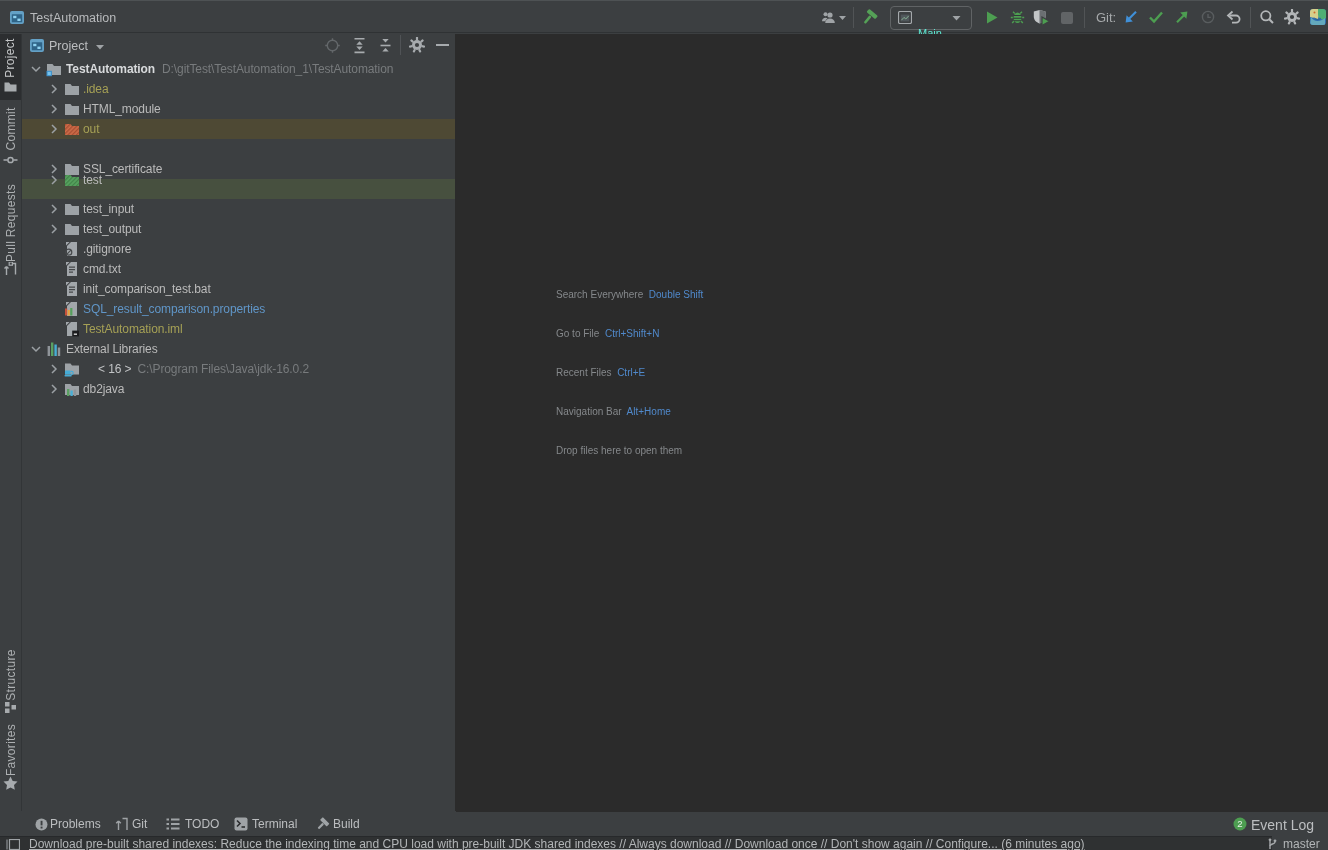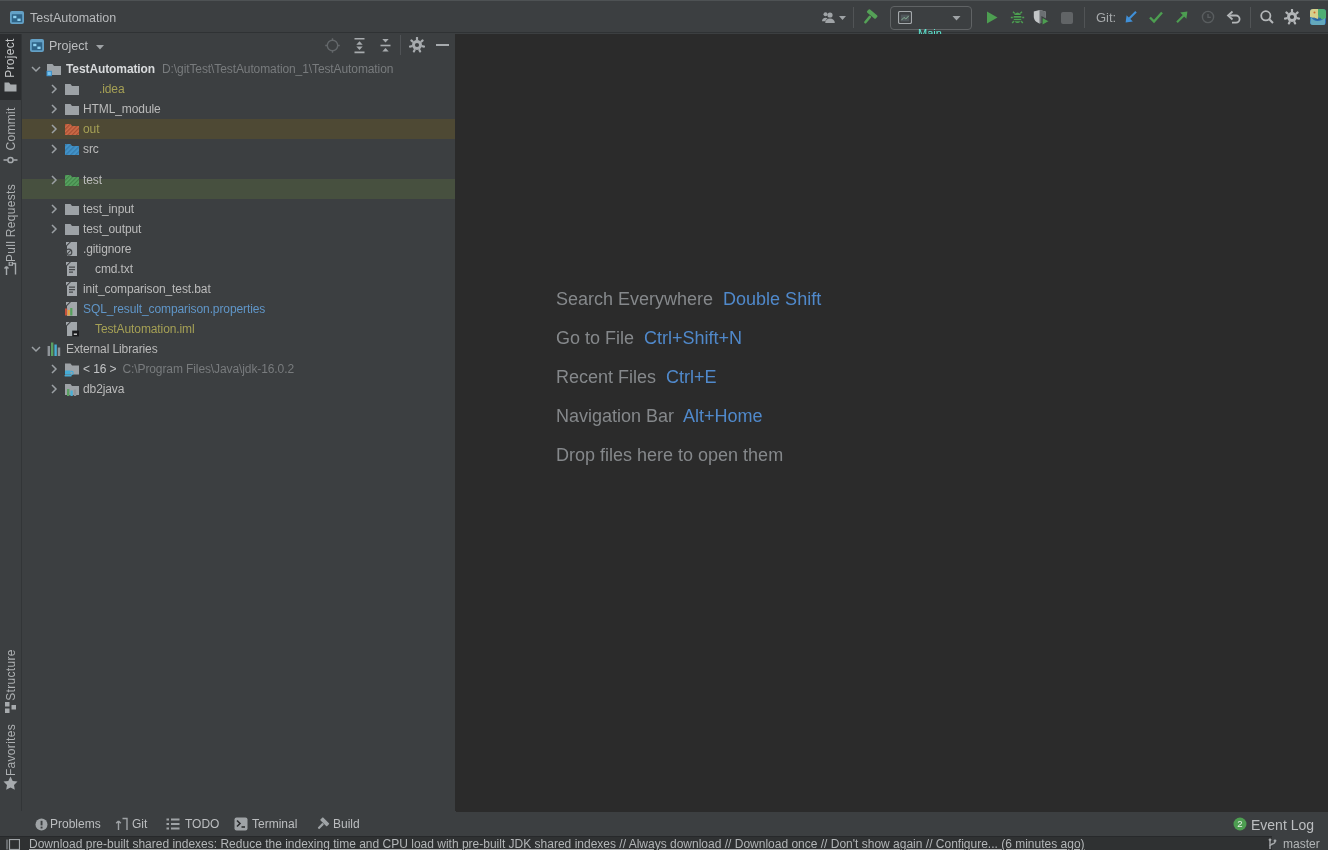--- a/index.html
+++ b/index.html
@@ -11,21 +11,21 @@
 #botbar{left:0;top:812px;width:1328px;height:24px;background:#3c3f41}
 #statusbar{left:0;top:836px;width:1272px;height:14px;background:#2f3132;border-top:1px solid #27292b;box-sizing:border-box}
 .vtext{font-size:12px;color:#adb0b2;letter-spacing:0.3px;text-align:center;transform:rotate(-90deg);height:14px;line-height:14px;white-space:nowrap}
 .row{position:absolute;left:0;width:433px;height:20px;display:flex;align-items:center;font-size:12px;letter-spacing:-0.1px;color:#bbbbbb;white-space:nowrap}
 .row svg{flex:0 0 auto}
 .chev{width:16px;height:16px;margin-right:2px}
 .sp{display:inline-block}
 .gray{color:#787b7d}
 .olive{color:#a5a055}
 .blue{color:#6096c8}
-.ed-line{position:absolute;font-size:18px;color:#85888b;white-space:nowrap}
+.ed-line{position:absolute;font-size:10px;color:#85888b;white-space:nowrap}
 .ed-line b{font-weight:normal;color:#5089cb}
 </style></head>
 <body>
 <div class="abs" id="titlebar">
   <svg class="abs" style="left:10px;top:10px" width="14" height="13" viewBox="0 0 14 13">
       <rect x="0" y="0" width="14" height="13" rx="2" fill="#64a1c6"></rect>
       <rect x="1.8" y="3.2" width="10.4" height="8" rx="0.5" fill="#2f6488"></rect>
       <rect x="3.2" y="4.8" width="3.2" height="2.4" fill="#8fd2f1"></rect>
       <rect x="7.4" y="7.6" width="3.2" height="2.4" fill="#8fd2f1"></rect>
     </svg>
@@ -228,21 +228,21 @@
       <span class="gray" style="margin-left:7px">D:\gitTest\TestAutomation_1\TestAutomation</span>
     </div>
   <div class="row" style="top:45px">
       <span class="sp" style="width:24px"></span>
       <svg class="chev" viewBox="0 0 16 16">
         <path d="M6 4 L10 8 L6 12" stroke="#9ba0a4" stroke-width="1.5" fill="none"></path>
       </svg>
       <svg width="16" height="16" viewBox="0 0 16 16">
         <path d="M1 3 h5.5 l1.5 2 H15 v9 H1z" fill="#9da2a6"></path>
       </svg>
-      <span class="olive" style="margin-left:19px">.idea</span>
+      <span class="olive" style="margin-left:3px">.idea</span>
     </div>
   <div class="row" style="top:65px">
       <span class="sp" style="width:24px"></span>
       <svg class="chev" viewBox="0 0 16 16">
         <path d="M6 4 L10 8 L6 12" stroke="#9ba0a4" stroke-width="1.5" fill="none"></path>
       </svg>
       <svg width="16" height="16" viewBox="0 0 16 16">
         <path d="M1 3 h5.5 l1.5 2 H15 v9 H1z" fill="#9da2a6"></path>
       </svg>
       <span style="margin-left:3px">HTML_module</span>
@@ -256,35 +256,29 @@
         <defs>
           <pattern id="hox" width="3" height="3" patternUnits="userSpaceOnUse" patternTransform="rotate(45)">
             <rect width="3" height="3" fill="#ce6d49"></rect>
             <rect width="1.4" height="3" fill="#a84f33"></rect>
           </pattern>
         </defs>
         <path d="M1 3 h5.5 l1.5 2 H15 v9 H1z" fill="url(#hox)"></path>
       </svg>
       <span class="olive" style="margin-left:3px">out</span>
     </div>
-  <div class="row" style="top:105px">
-      <span class="sp" style="width:24px"></span>
-      <svg class="chev" viewBox="0 0 16 16">
-        <path d="M6 4 L10 8 L6 12" stroke="#9ba0a4" stroke-width="1.5" fill="none"></path>
-      </svg>
-      <svg width="16" height="16" viewBox="0 0 16 16">
-        <defs>
-          <pattern id="hsr" width="3.5" height="3.5" patternUnits="userSpaceOnUse" patternTransform="rotate(45)">
-            <rect width="3.5" height="3.5" fill="#4192c8"></rect>
-            <rect width="1.2" height="3.5" fill="#3579aa"></rect>
-          </pattern>
-        </defs>
-        <path d="M1 3 h5.5 l1.5 2 H15 v9 H1z" fill="url(#hsr)"></path>
-      </svg>
-      <span style="margin-left:3px">src</span>
+  <div class="row" style="top:125px">
+      <span class="sp" style="width:24px"></span>
+      <svg class="chev" viewBox="0 0 16 16">
+        <path d="M6 4 L10 8 L6 12" stroke="#9ba0a4" stroke-width="1.5" fill="none"></path>
+      </svg>
+      <svg width="16" height="16" viewBox="0 0 16 16">
+        <path d="M1 3 h5.5 l1.5 2 H15 v9 H1z" fill="#9da2a6"></path>
+      </svg>
+      <span style="margin-left:3px">SSL_certificate</span>
     </div>
   <div class="row" style="top:136px">
       <span class="sp" style="width:24px"></span>
       <svg class="chev" viewBox="0 0 16 16">
         <path d="M6 4 L10 8 L6 12" stroke="#9ba0a4" stroke-width="1.5" fill="none"></path>
       </svg>
       <svg width="16" height="16" viewBox="0 0 16 16">
         <defs>
           <pattern id="hte" width="3" height="3" patternUnits="userSpaceOnUse" patternTransform="rotate(45)">
             <rect width="3" height="3" fill="#57a460"></rect>
@@ -325,21 +319,21 @@
       </svg>
       <span style="margin-left:3px">.gitignore</span>
     </div>
   <div class="row" style="top:225px">
       <span class="sp" style="width:42px"></span>
       <svg width="16" height="16" viewBox="0 0 16 16">
         <path d="M7 1 H13 V15 H3 V5z" fill="#a2a7ab"></path>
         <path d="M5.6 1 H2 V4.6z" fill="#a2a7ab"></path>
         <path d="M5 6.2 H11 M5 8.7 H11 M5 11.2 H9" stroke="#45484a" stroke-width="1.3"></path>
       </svg>
-      <span style="margin-left:15px">cmd.txt</span>
+      <span style="margin-left:3px">cmd.txt</span>
     </div>
   <div class="row" style="top:245px">
       <span class="sp" style="width:42px"></span>
       <svg width="16" height="16" viewBox="0 0 16 16">
         <path d="M7 1 H13 V15 H3 V5z" fill="#a2a7ab"></path>
         <path d="M5.6 1 H2 V4.6z" fill="#a2a7ab"></path>
         <path d="M5 6.2 H11 M5 8.7 H11 M5 11.2 H9" stroke="#45484a" stroke-width="1.3"></path>
       </svg>
       <span style="margin-left:3px">init_comparison_test.bat</span>
     </div>
@@ -355,21 +349,21 @@
       <span class="blue" style="margin-left:3px">SQL_result_comparison.properties</span>
     </div>
   <div class="row" style="top:285px">
       <span class="sp" style="width:42px"></span>
       <svg width="16" height="16" viewBox="0 0 16 16">
         <path d="M7 1 H13 V15 H3 V5z" fill="#a2a7ab"></path>
         <path d="M5.6 1 H2 V4.6z" fill="#a2a7ab"></path>
         <rect x="8.2" y="9.6" width="6.8" height="5.8" fill="#1b1c1e"></rect>
         <path d="M9.8 13.2 H13" stroke="#d8d8d8" stroke-width="1.4"></path>
       </svg>
-      <span class="olive" style="margin-left:15px">TestAutomation.iml</span>
+      <span class="olive" style="margin-left:3px">TestAutomation.iml</span>
     </div>
   <div class="row" style="top:305px">
       <span class="sp" style="width:6px"></span>
       <svg class="chev" viewBox="0 0 16 16">
         <path d="M4 6 L8 10 L12 6" stroke="#9ba0a4" stroke-width="1.5" fill="none"></path>
       </svg>
       <svg width="16" height="16" viewBox="0 0 16 16">
         <rect x="1.6" y="5" width="2.4" height="10" fill="#8f9499"></rect>
         <rect x="5" y="1.5" width="2.4" height="13.5" fill="#5aa162"></rect>
         <rect x="8.4" y="3.5" width="2.4" height="11.5" fill="#49aed4"></rect>
@@ -381,21 +375,21 @@
       <span class="sp" style="width:24px"></span>
       <svg class="chev" viewBox="0 0 16 16">
         <path d="M6 4 L10 8 L6 12" stroke="#9ba0a4" stroke-width="1.5" fill="none"></path>
       </svg>
       <svg width="16" height="16" viewBox="0 0 16 16">
         <path d="M1 2.5 h5.5 l1.5 2 H15 v9 H1z" fill="#9da2a6"></path>
         <rect x="1" y="9.6" width="5.6" height="4" rx="0.5" fill="#45abd6"></rect>
         <path d="M6.8 10.4 h0.9 a1.5 1.5 0 0 1 0 3 h-0.9" fill="none" stroke="#45abd6" stroke-width="1.1"></path>
         <rect x="0.4" y="14" width="7.4" height="1.6" rx="0.8" fill="#45abd6"></rect>
       </svg>
-      <span style="margin-left:3px;color:#c2c4c6">&lt; 16 &gt;</span>
+      <span style="margin-left:18px;color:#c2c4c6">&lt; 16 &gt;</span>
       <span class="gray" style="margin-left:6px">C:\Program Files\Java\jdk-16.0.2</span>
     </div>
   <div class="row" style="top:345px">
       <span class="sp" style="width:24px"></span>
       <svg class="chev" viewBox="0 0 16 16">
         <path d="M6 4 L10 8 L6 12" stroke="#9ba0a4" stroke-width="1.5" fill="none"></path>
       </svg>
       <svg width="16" height="16" viewBox="0 0 16 16">
         <path d="M1 3 h5.5 l1.5 2 H15 v9 H1z" fill="#9da2a6"></path>
         <rect x="3" y="8" width="2.4" height="7" fill="#5aa162"></rect>

